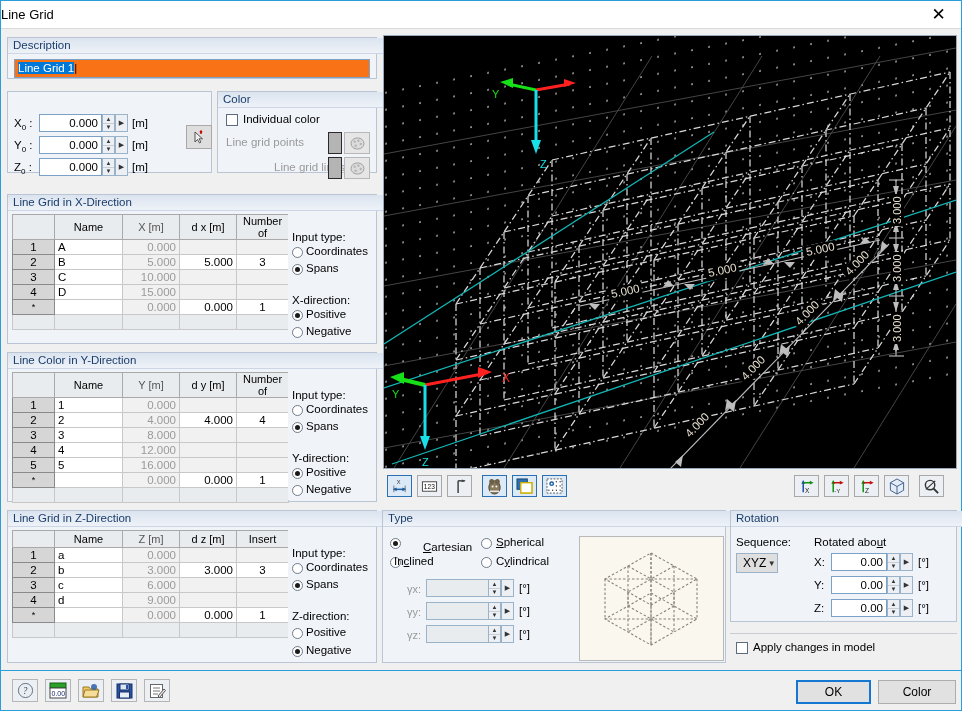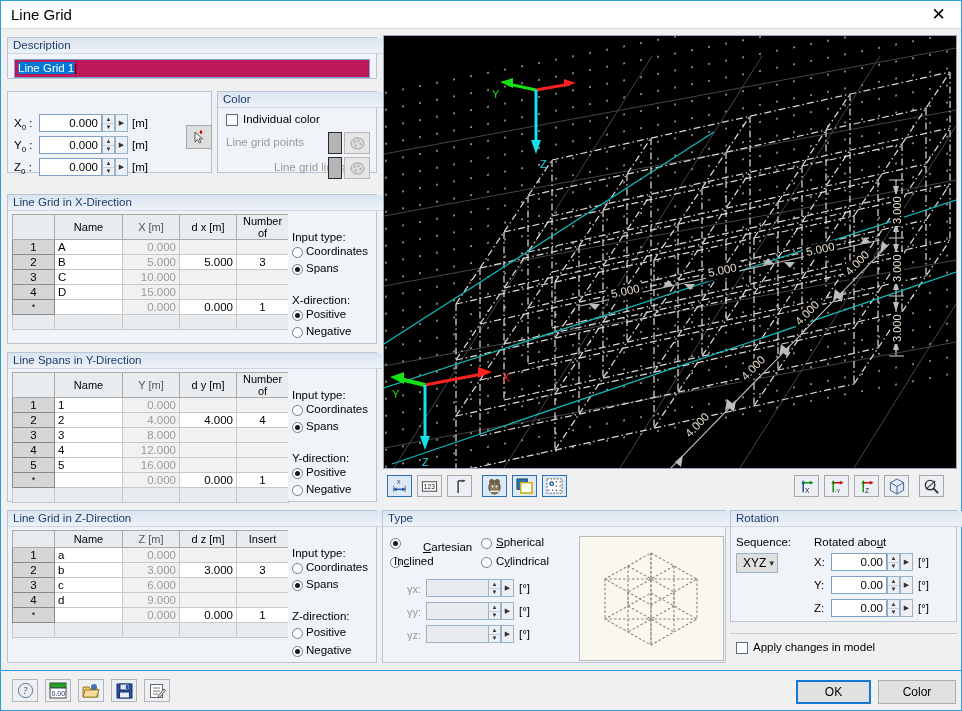--- a/index.html
+++ b/index.html
@@ -5,21 +5,21 @@
   html,body{margin:0;padding:0;}
   body{
     width:962px;height:711px;overflow:hidden;
     font-family:"Liberation Sans","DejaVu Sans",sans-serif;
     font-size:11.5px;color:#000;background:#f0f0f0;
     -webkit-font-smoothing:antialiased;
   }
   .window{position:absolute;inset:0;border:1px solid #2b9ddb;background:#f0f0f0;box-sizing:border-box;}
   
   .titlebar{height:27px;background:#ffffff;border-bottom:1px solid #dcdcdc;display:flex;align-items:center;}
-  .title-text{padding-left:10px;font-size:15px;color:#000;}
+  .title-text{font-size:13px;color:#000;}
   .title-spacer{flex:1;}
   .close-btn{width:45px;height:26px;display:flex;align-items:center;justify-content:center;font-size:17px;color:#000;font-family:"Liberation Sans",sans-serif;}
   
   .group{position:absolute;border:1px solid #b9c4d4;border-radius:0;background:#f0f3f8;box-sizing:border-box;}
   .group>.gtitle{
     position:absolute;top:0;left:0;height:15px;line-height:15px;
     padding-left:5px;padding-right:14px;font-size:11.5px;color:#1a3d6b;
     background:linear-gradient(to bottom,#dbe4ef,#eef2f8);
     border-bottom:1px solid #ccd6e4;white-space:nowrap;
   }
@@ -89,21 +89,21 @@
 
   <div class="titlebar">
     <span class="title-text">Line Grid</span>
     <span class="title-spacer"></span>
     <span class="close-btn">✕</span>
   </div>
 
   <div class="group" style="left:6px;top:36px;width:370px;height:42px;">
     <div class="gtitle" style="width:358px;">Description</div>
     <div class="group-body">
-      <div class="tf" style="left:6px;top:5px;width:356px;height:19px;text-align:left;padding-left:3px;background:#be185d;">
+      <div class="tf" style="left:6px;top:5px;width:356px;height:19px;text-align:left;padding-left:3px;background:#f97316;">
         <span style="background:#0078d7;color:#fff;">Line Grid 1</span><span style="color:#000;">|</span>
       </div>
     </div>
   </div>
 
   <div class="group" style="left:6px;top:90px;width:205px;height:82px;">
     <div class="group-body">
 
       <span class="lbl" style="left:6px;top:9px;">X<span class="sub">0</span> :</span>
       <div class="tf" style="left:31px;top:6px;width:63px;">0.000</div>
@@ -248,21 +248,21 @@
         <span class="lbl" style="left:4px;top:83px;">X-direction:</span>
         <div class="radio on" style="left:4px;top:99px;"></div>
         <span class="lbl" style="left:18px;top:97px;">Positive</span>
         <div class="radio" style="left:4px;top:116px;"></div>
         <span class="lbl" style="left:18px;top:114px;">Negative</span>
       </div>
     </div>
   </div>
 
   <div class="group" style="left:6px;top:351px;width:370px;height:150px;">
-    <div class="gtitle" style="width:358px;">Line Spans in Y-Direction</div>
+    <div class="gtitle" style="width:358px;">Line Color in Y-Direction</div>
     <div class="group-body">
       <table class="grid" style="position:absolute;left:4px;top:3px;width:276px;">
         <colgroup>
             <col style="width:42px">
             <col style="width:68px">
             <col style="width:57px">
             <col style="width:57px">
             <col style="width:52px">
           </colgroup>
         <tbody>

